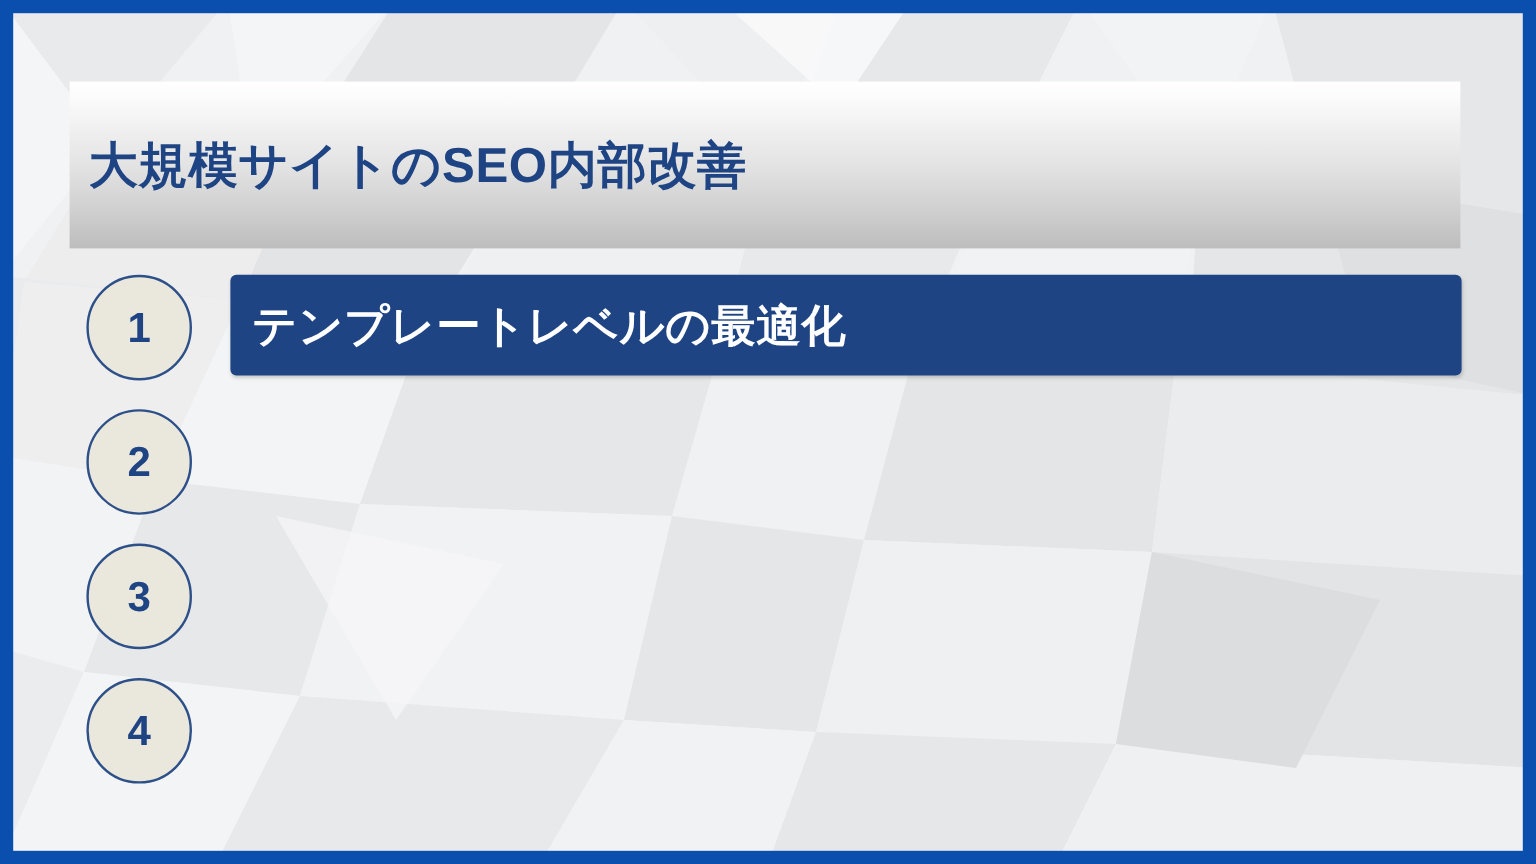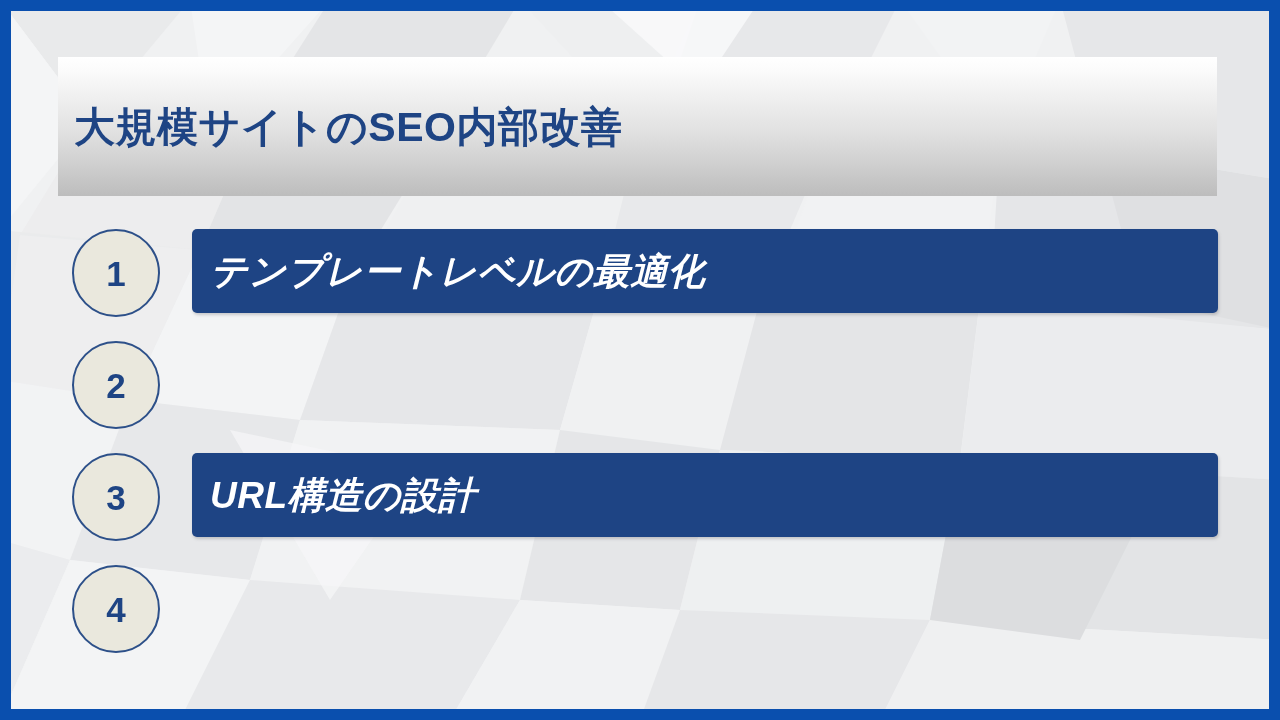--- a/index.html
+++ b/index.html
@@ -38,21 +38,21 @@
     top: 0;
     width: 1280px;
     height: 720px;
     z-index: 0;
   }
 
   
   .title-bar {
     position: absolute;
     left: 58px;
-    top: 57px;
+    top: 68px;
     width: 1159px;
     height: 139px;
     background: linear-gradient(to bottom,
         #ffffff 0%,
         #fbfbfb 10%,
         #efefef 30%,
         #e2e2e2 52%,
         #d2d2d2 74%,
         #c3c3c3 92%,
         #bdbdbd 100%);
@@ -115,21 +115,20 @@
     left: 192px;
     top: 0;
     width: 1026px;
     height: 84px;
     background: #1e4484;
     border-radius: 5px;
     box-shadow: 1px 2px 3px rgba(120,120,125,0.35);
     display: flex;
     align-items: center;
     z-index: 1;
-    font-style: italic;
   }
   .bar-text {
     color: #ffffff;
     font-size: 37px;
     font-weight: bold;
     padding-left: 18px;
     letter-spacing: 0.5px;
     line-height: 1;
     white-space: nowrap;
   }
@@ -200,23 +199,20 @@
     <div class="row">
       <div class="num-circle">
         <span class="num-circle-text">2</span>
       </div>
     </div>
 
     <div class="row">
       <div class="num-circle">
         <span class="num-circle-text">3</span>
       </div>
-      <div class="bar">
-        <span class="bar-text">URL構造の設計</span>
-      </div>
     </div>
 
     <div class="row">
       <div class="num-circle">
         <span class="num-circle-text">4</span>
       </div>
     </div>
 
   </div>
 

